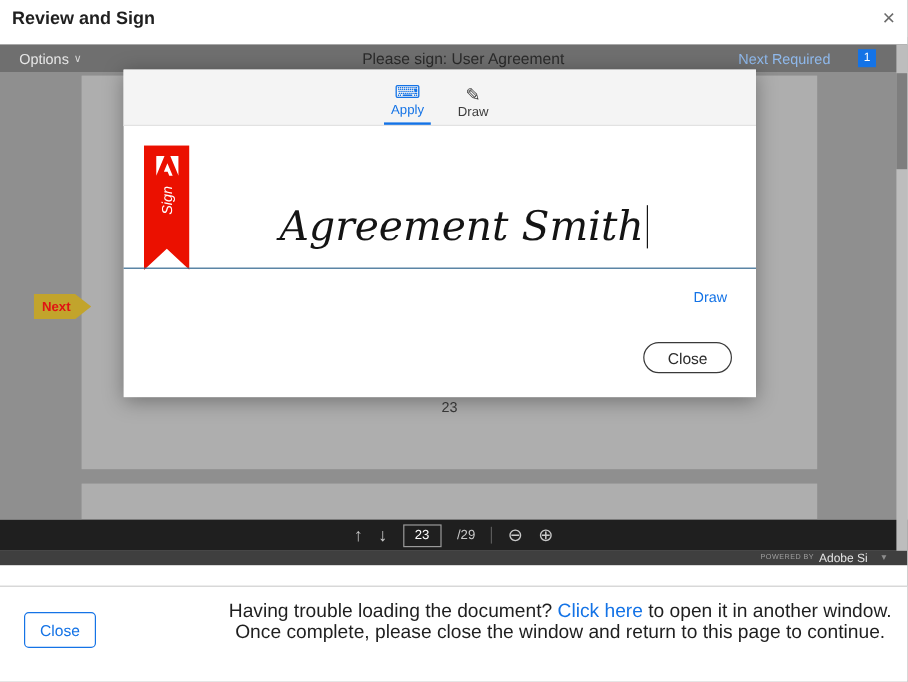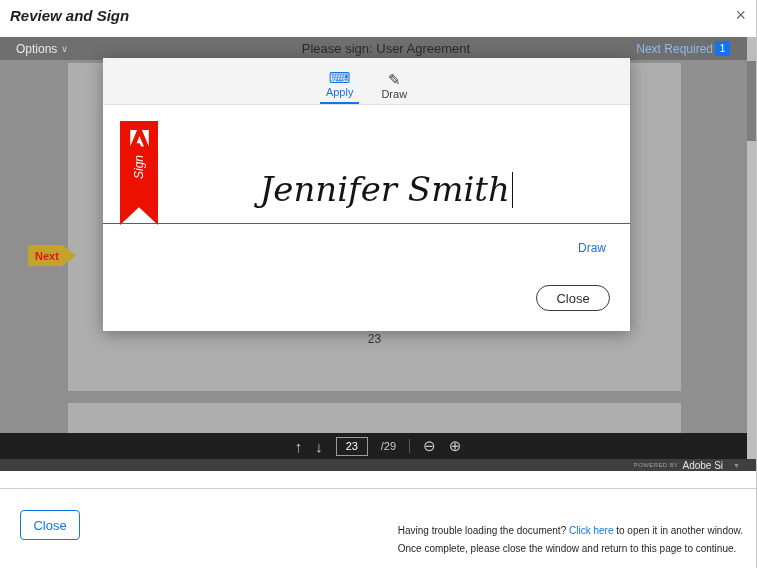--- a/index.html
+++ b/index.html
@@ -1,29 +1,29 @@
 <!DOCTYPE html>
 <html><head>
 <meta charset="utf-8">
 <style>
   html,body{margin:0;padding:0;}
   body{width:757px;height:568px;position:relative;font-family:"Liberation Sans",sans-serif;background:#fff;overflow:hidden;}
   .app{position:absolute;inset:0;border-right:1px solid #c4c4c4;border-bottom:1px solid #c4c4c4;box-sizing:border-box;}
 
   
   .titlebar{position:absolute;top:0;left:0;right:0;height:31px;background:#fff;display:flex;align-items:center;}
-  .win-title{font-size:15px;font-weight:bold;color:#1f1f1f;padding-left:10px;font-style:italic;}
+  .win-title{font-size:15px;font-weight:bold;color:#1f1f1f;padding-left:10px;}
   .win-close{position:absolute;right:10px;top:5px;font-size:18px;color:#6a6a6a;cursor:pointer;line-height:20px;}
 
   
   .toolbar{position:absolute;top:37px;left:0;right:0;height:23px;background:#6f6f6f;display:flex;align-items:center;font-size:12px;}
   .options{display:flex;align-items:center;gap:4px;color:#e8e8e8;padding-left:16px;z-index:2;cursor:pointer;}
   .options .chev{font-size:9px;color:#d6d6d6;}
   .prompt{position:absolute;left:16px;right:0;text-align:center;color:#2b2b2b;font-size:13px;}
-  .next-required{margin-left:auto;display:flex;align-items:center;gap:2px;color:#8fb9ec;padding-right:26px;z-index:2;cursor:pointer;}
+  .next-required{margin-left:auto;display:flex;align-items:center;gap:23px;color:#8fb9ec;padding-right:26px;z-index:2;cursor:pointer;}
   .badge{width:15px;height:15px;background:#1473e6;color:#fff;font-size:10px;display:flex;align-items:center;justify-content:center;}
 
   
   .viewer{position:absolute;top:60px;left:0;right:0;height:373px;background:#8f8f8f;overflow:hidden;}
   .page1{position:absolute;left:68px;top:3px;width:613px;height:328px;background:#aeaeae;}
   .page-num{position:absolute;top:269px;left:0;width:100%;text-align:center;font-size:12px;color:#3a3a3a;}
   .page2{position:absolute;left:68px;top:343px;width:613px;height:30px;background:#aeaeae;}
 
   
   .next-arrow{position:absolute;left:28px;top:245px;width:48px;height:21px;background:#c2a42c;clip-path:polygon(0 0,72% 0,100% 50%,72% 100%,0 100%);color:#e01414;font-weight:bold;font-size:11px;display:flex;align-items:center;padding-left:7px;box-sizing:border-box;z-index:5;cursor:pointer;}
@@ -63,21 +63,21 @@
   .pw-brand{font-size:10px;color:#e6e6e6;}
   .pw-scroll{font-size:7px;color:#8d8d8d;margin-left:6px;cursor:pointer;}
 
   
   .sb-track{position:absolute;right:0;top:37px;width:9px;height:422px;background:#bdbdbd;z-index:3;cursor:pointer;}
   .sb-thumb{position:absolute;right:0;top:24px;width:9px;height:80px;background:#7e7e7e;}
 
   
   .footer{position:absolute;left:0;right:0;top:488px;height:80px;background:#fff;border-top:1px solid #cfcfcf;}
   .f-close{position:absolute;left:20px;top:21px;width:58px;height:28px;background:#fff;border:1px solid #1473e6;border-radius:4px;color:#1473e6;font-size:13px;display:flex;align-items:center;justify-content:center;cursor:pointer;font-family:"Liberation Sans",sans-serif;}
-  .f-text{position:absolute;right:13px;top:33px;text-align:left;font-size:10px;color:#1f1f1f;line-height:18px;}
+  .f-text{position:absolute;right:13px;top:12px;text-align:center;font-size:16px;color:#1f1f1f;line-height:18px;}
   .f-link{color:#1473e6;cursor:pointer;}
 </style>
 </head>
 <body>
 
 <div class="app">
 
   <div class="titlebar">
     <span class="win-title">Review and Sign</span>
     <span class="win-close">×</span>
@@ -115,21 +115,21 @@
         <span>Draw</span>
       </div>
     </div>
     <div class="modal-body">
       <div class="ribbon">
         <svg viewBox="0 0 24 22" width="19" height="17" aria-hidden="true">
           <path fill="#ffffff" d="M15.1 0H24v21.3L15.1 0zM8.9 0H0v21.3L8.9 0zM12 7.8l5.7 13.5h-3.7l-1.7-4.3H8.2L12 7.8z"></path>
         </svg>
         <span class="ribbon-label">Sign</span>
       </div>
-      <div class="signature"><span>Jennifer Smith</span><span class="caret"></span></div>
+      <div class="signature"><span>Agreement Smith</span><span class="caret"></span></div>
       <div class="sig-line"></div>
       <span class="clear-link">Draw</span>
       <div class="btn-row">
         <div class="btn btn-close">Close</div>
       </div>
     </div>
   </div>
 
   <div class="darkbar">
     <span class="nav">↑</span>

